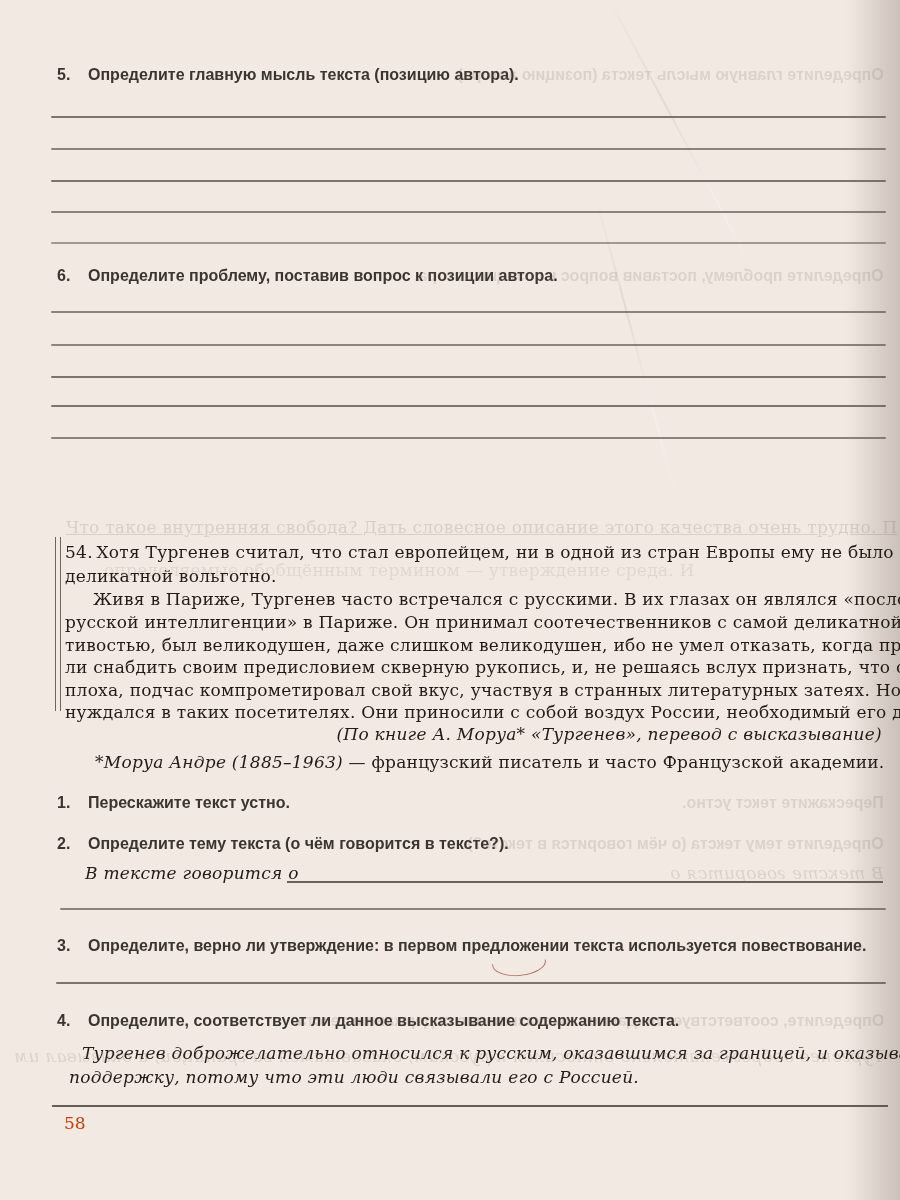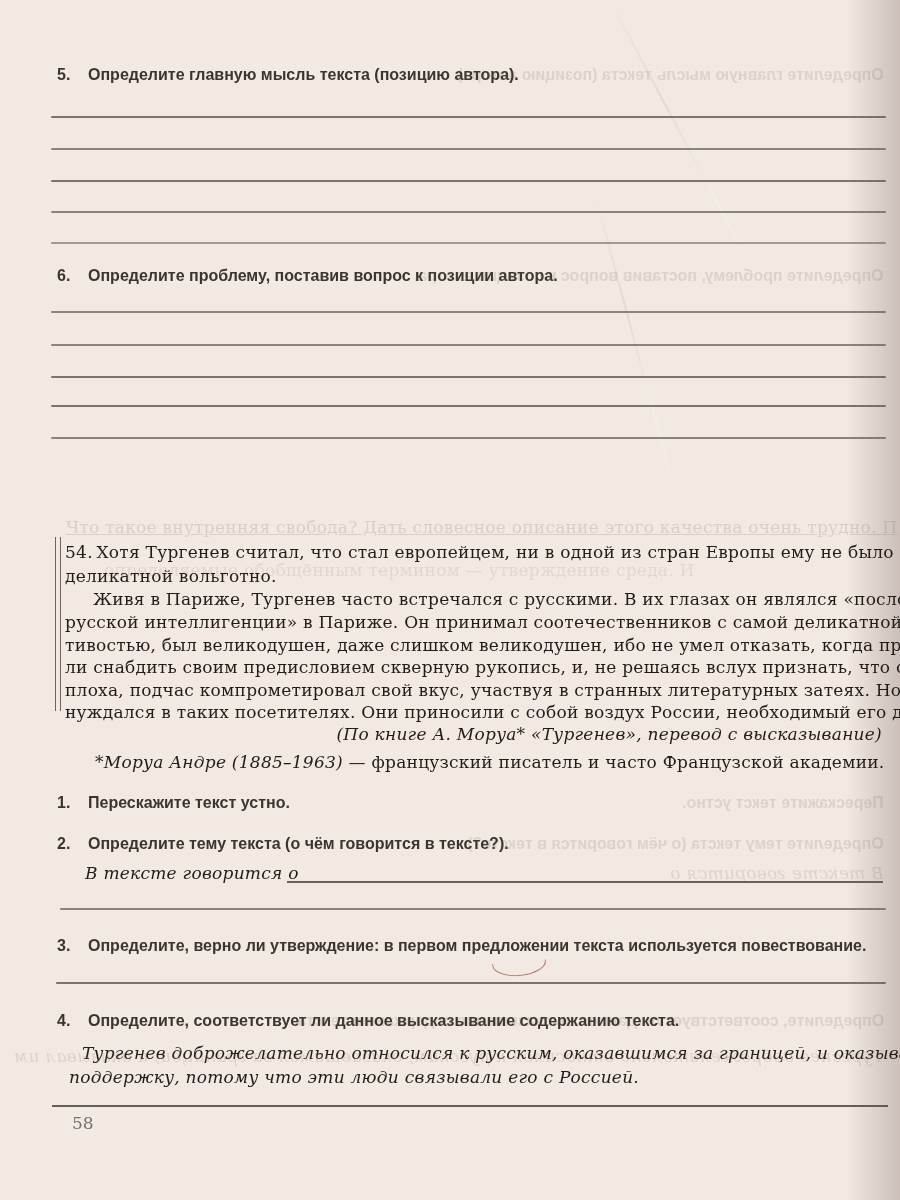--- a/index.html
+++ b/index.html
@@ -31,21 +31,21 @@
   
   .ghost{opacity:.16;color:#6f6458;filter:blur(.4px);}
   .ghost-m{transform:scaleX(-1);right:16px;left:auto;}
   .ghost-serif{opacity:.20;color:#77695c;filter:blur(.3px);}
   
   .edge-shadow{position:absolute;top:0;left:846px;width:54px;height:1200px;
     background:linear-gradient(to right,rgba(150,133,124,0),rgba(143,126,118,.38));}
   .crease{position:absolute;width:340px;height:1.5px;
     background:linear-gradient(to right,rgba(120,108,96,0),rgba(120,108,96,.12),rgba(255,255,255,.25),rgba(120,108,96,0));}
   .footer-rule{position:absolute;left:52px;top:1105px;width:836px;height:1.6px;background:#4d473f;opacity:.85;}
-  .page-num{font:17px "DejaVu Serif",serif;color:#737373;left:72px;top:1113px;}
+  .page-num{font:17px "DejaVu Serif",serif;color:#c2410c;left:64px;top:1113px;}
 </style>
 </head>
 <body>
 
 <div class="edge-shadow"></div>
 <div class="crease" style="left:520px;top:150px;transform:rotate(62deg);"></div>
 <div class="crease" style="left:470px;top:360px;transform:rotate(75deg);"></div>
 
 <div class="abs q-num" style="top:66px;">5.</div>
 <div class="abs q-label" style="top:66px;">Определите главную мысль текста (позицию автора).</div>

